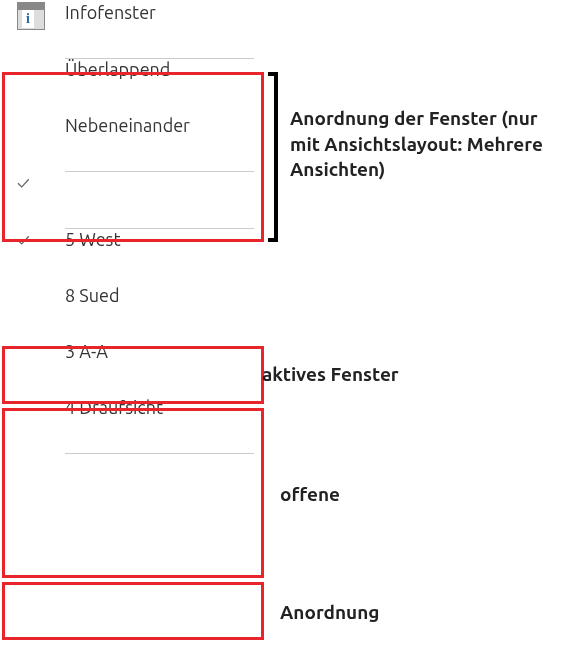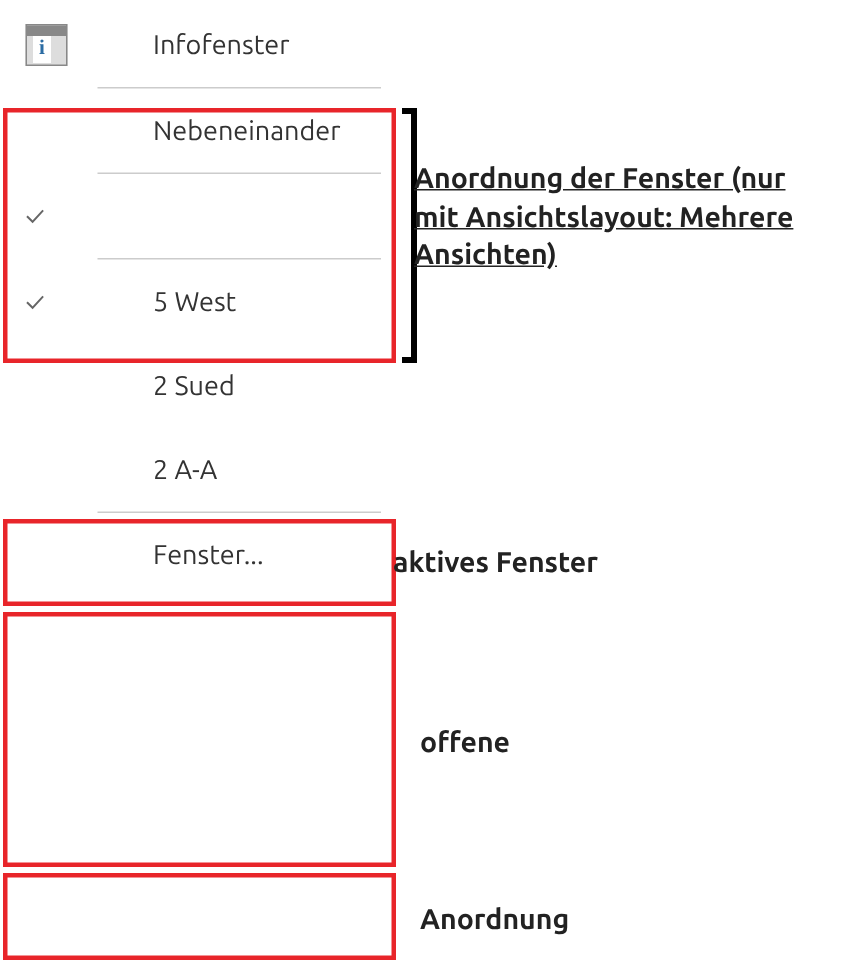--- a/index.html
+++ b/index.html
@@ -14,25 +14,24 @@
   }
   .menu {
     position: absolute;
     left: 2px;
     top: 2px;
     width: 262px;
     background: #fff;
   }
   .menu-item {
     display: flex;
-    align-items: center;
+    align-items: flex-start;
     height: 56px;
     padding-left: 15px;
     cursor: pointer;
-    gap: 37px;
   }
   .icon-slot {
     width: 48px;
     display: flex;
     align-items: center;
     justify-content: flex-start;
   }
   .info-icon {
     width: 28px;
     height: 28px;
@@ -105,20 +104,24 @@
     <span class="icon-slot">
       <span class="info-icon"></span>
     </span>
     <span class="label">Infofenster</span>
   </div>
 
   <div class="separator"></div>
 
   <div class="menu-item">
     <span class="icon-slot"></span>
+    <span class="label">Überlappend</span>
+  </div>
+  <div class="menu-item">
+    <span class="icon-slot"></span>
     <span class="label">Nebeneinander</span>
   </div>
 
   <div class="separator"></div>
 
   <div class="menu-item">
     <span class="icon-slot">
       <span class="checkmark">✓</span>
     </span>
   </div>
@@ -126,39 +129,39 @@
   <div class="separator"></div>
 
   <div class="menu-item">
     <span class="icon-slot">
       <span class="checkmark">✓</span>
     </span>
     <span class="label">5 West</span>
   </div>
   <div class="menu-item">
     <span class="icon-slot"></span>
-    <span class="label">2 Sued</span>
+    <span class="label">8 Sued</span>
   </div>
   <div class="menu-item">
     <span class="icon-slot"></span>
-    <span class="label">2 A-A</span>
+    <span class="label">3 A-A</span>
+  </div>
+  <div class="menu-item">
+    <span class="icon-slot"></span>
+    <span class="label">4 Draufsicht</span>
   </div>
 
   <div class="separator"></div>
 
-  <div class="menu-item">
-    <span class="icon-slot"></span>
-    <span class="label">Fenster...</span>
-  </div>
 
 </div>
 
 <div class="red-box" style="left:2px; top:72px; width:262px; height:170px;"></div>
 <div class="red-box" style="left:2px; top:346px; width:262px; height:58px;"></div>
 <div class="red-box" style="left:2px; top:408px; width:262px; height:170px;"></div>
 <div class="red-box" style="left:2px; top:582px; width:262px; height:58px;"></div>
 
 <div class="bracket" style="left:268px; top:72px; height:170px;"></div>
 
-<div class="annot" style="left:276px; top:106px; width:270px;text-decoration:underline;">Anordnung der Fenster (nur mit Ansichtslayout: Mehrere Ansichten)</div>
+<div class="annot" style="left:290px; top:106px; width:270px;">Anordnung der Fenster (nur mit Ansichtslayout: Mehrere Ansichten)</div>
 <div class="annot" style="left:262px; top:362px;">aktives Fenster</div>
 <div class="annot" style="left:280px; top:482px;">offene</div>
 <div class="annot" style="left:280px; top:600px;">Anordnung</div>
 
 </body></html>

